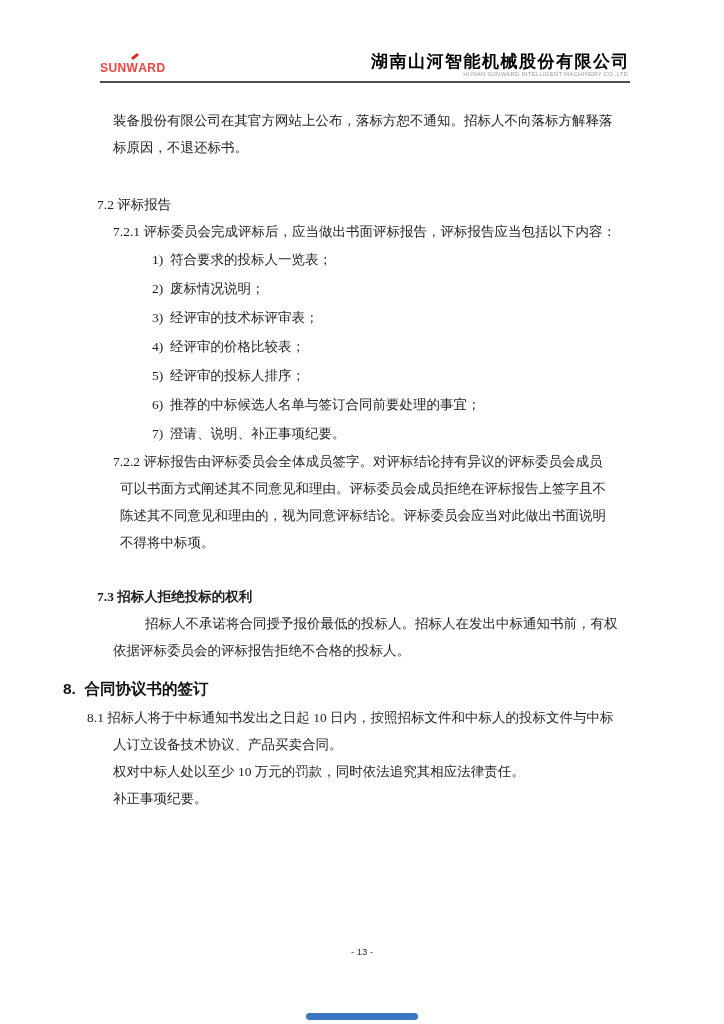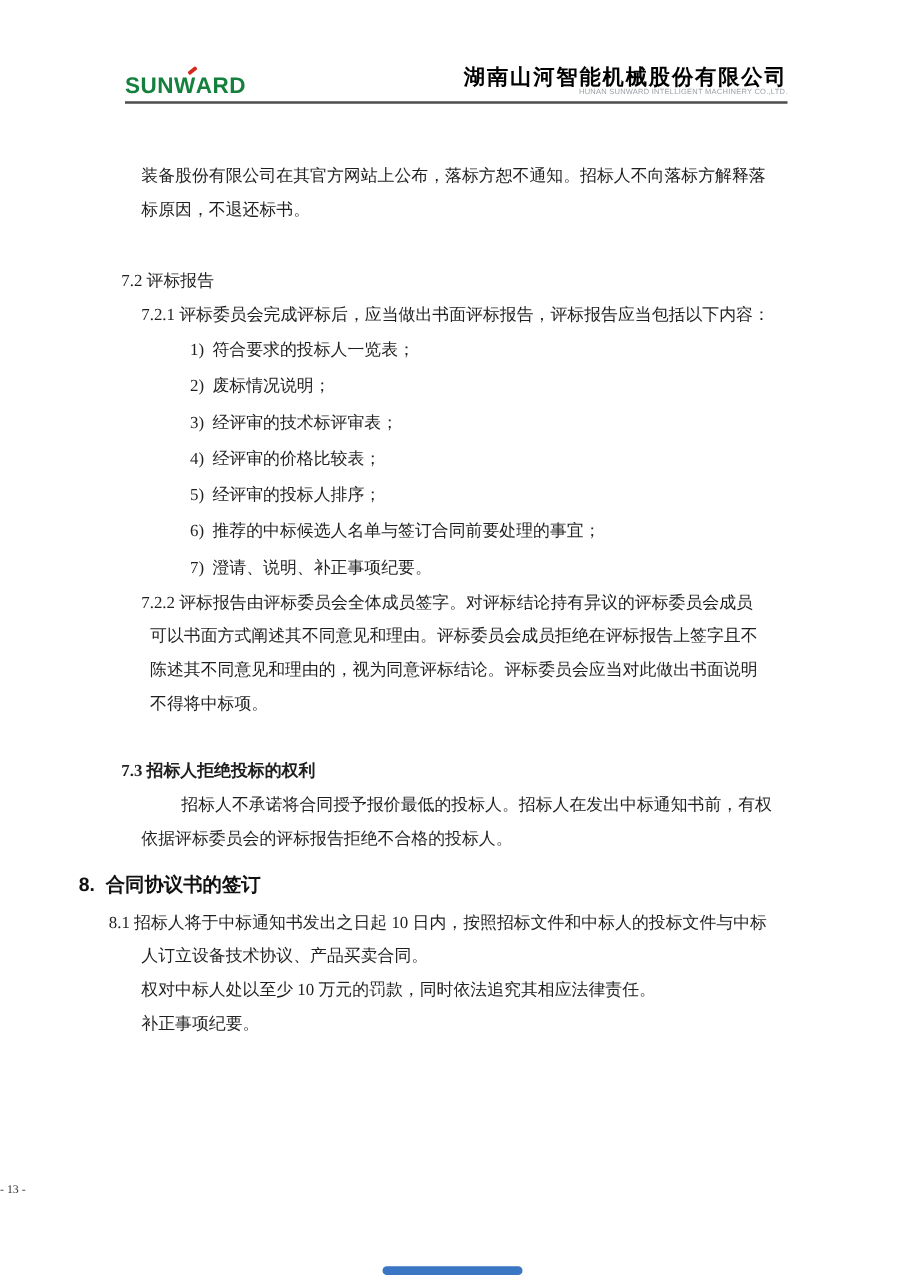--- a/index.html
+++ b/index.html
@@ -11,58 +11,58 @@
     font-family:"Liberation Serif","DejaVu Serif",serif;
     color:#1f1f1f;
   }
   
   .hdr{
     position:absolute;top:42px;left:100px;right:94px;height:36px;
     display:flex;justify-content:space-between;align-items:flex-end;
   }
   .logo{
     font-family:"Liberation Sans","DejaVu Sans",sans-serif;
-    font-weight:800;font-size:18px;letter-spacing:.4px;
-    color:#15803d;line-height:20px;
+    font-weight:800;font-size:12px;letter-spacing:.4px;
+    color:#ef4444;line-height:20px;
   }
   .letter-w{position:relative;display:inline-block;}
   .w-accent{
     position:absolute;top:-3px;right:-1px;width:8px;height:3px;
     background:#d5281e;border-radius:1px;transform:rotate(-38deg);
   }
   .company{text-align:right;font-family:"Liberation Sans","DejaVu Sans",sans-serif;}
   .company .cn{font-size:17px;font-weight:700;color:#000000;letter-spacing:1.5px;line-height:15px;}
   .company .en{font-size:6px;color:#9aa0a6;letter-spacing:.2px;line-height:8px;margin-top:1px;}
   .hdr-rule{
     position:absolute;top:81px;left:100px;right:94px;height:2px;
     background:#4d4d4f;
   }
   
-  .doc-body{position:absolute;top:83px;left:97px;right:0;padding-top:24px;margin-top:20px;}
+  .doc-body{position:absolute;top:83px;left:97px;right:0;padding-top:24px;}
   .line{white-space:pre;font-size:13.5px;line-height:27px;height:27px;color:#1f1f1f;}
   .body{margin-left:16px;}
   .cont{margin-left:23px;}
   .firstline{margin-left:48px;}
   .list{margin-left:55px;line-height:29px;height:29px;}
   .h2{margin-left:0;}
   .h1{
     margin-left:-34px;font-weight:700;font-size:15.5px;
     line-height:30px;height:30px;
     font-family:Liberation Sans, sans-serif;color:#111;
   }
   .s8{margin-left:-10px;}
   .gap-xl{margin-top:30px;}
   .gap-lg{margin-top:27px;font-weight:bold;}
   .gap-md{margin-top:27px;}
   .gap-h1{margin-top:10px;}
   
   .ftr{
-    position:absolute;top:946px;left:0;right:0;text-align:left;
+    position:absolute;top:946px;left:0;right:0;text-align:center;
     font-size:9.5px;line-height:12px;color:#333;
-    font-family:Liberation Serif, serif;
+    font-family:Liberation Sans, sans-serif;
   }
   .scroll-indicator{
     position:absolute;bottom:4px;left:50%;transform:translateX(-50%);
     width:112px;height:7px;border-radius:4px;background:#3a76c4;
   }
 </style>
 </head>
 <body>
 
 <div class="page">

